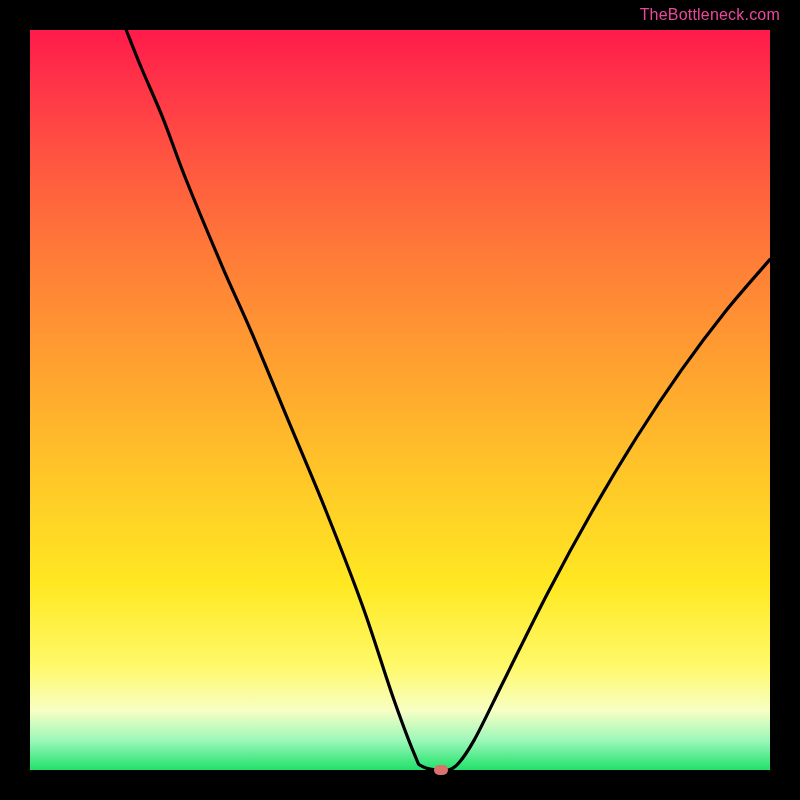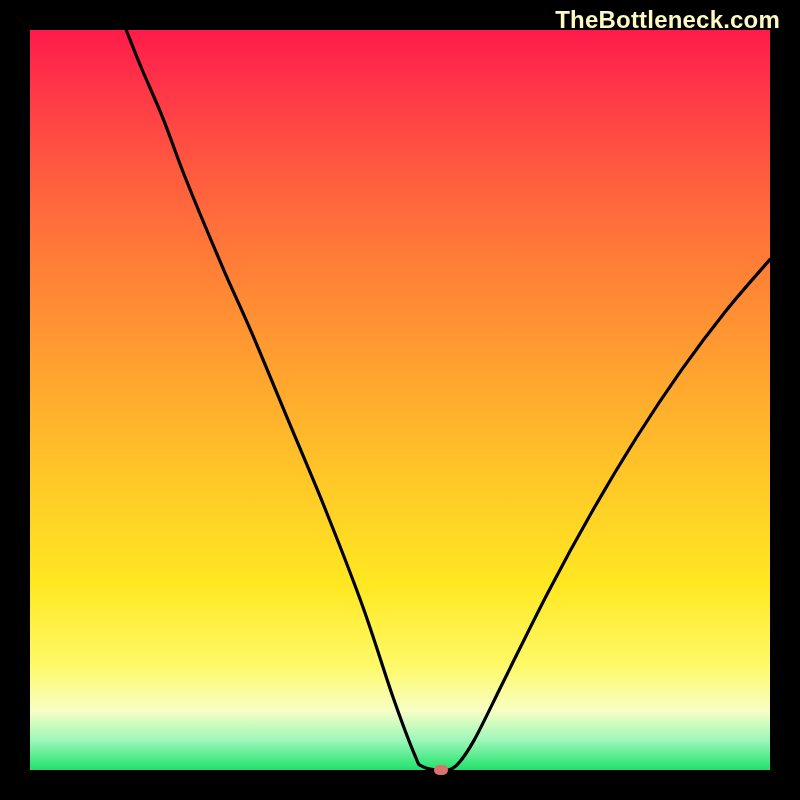--- a/index.html
+++ b/index.html
@@ -27,23 +27,23 @@
   }
   .gradient {
     position: absolute;
     inset: 0;
     
   }
   .watermark {
     position: absolute;
     top: 6px;
     right: 20px;
-    color: #fef9c3;
-    font-size: 24px;
-    font-weight: 700;
+    color: #ec4899;
+    font-size: 16px;
+    font-weight: 400;
     letter-spacing: 0.2px;
   }
   svg.curve {
     position: absolute;
     inset: 0;
     width: 100%;
     height: 100%;
     overflow: visible;
   }
   .marker {

